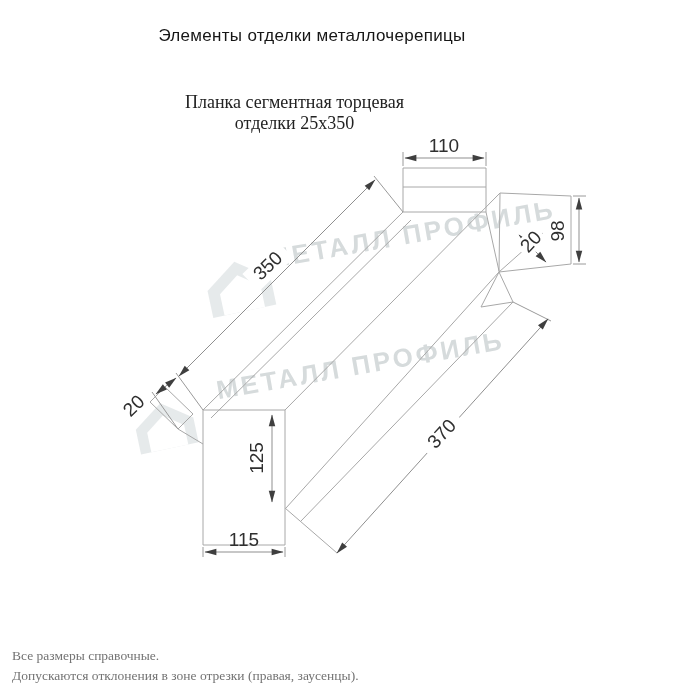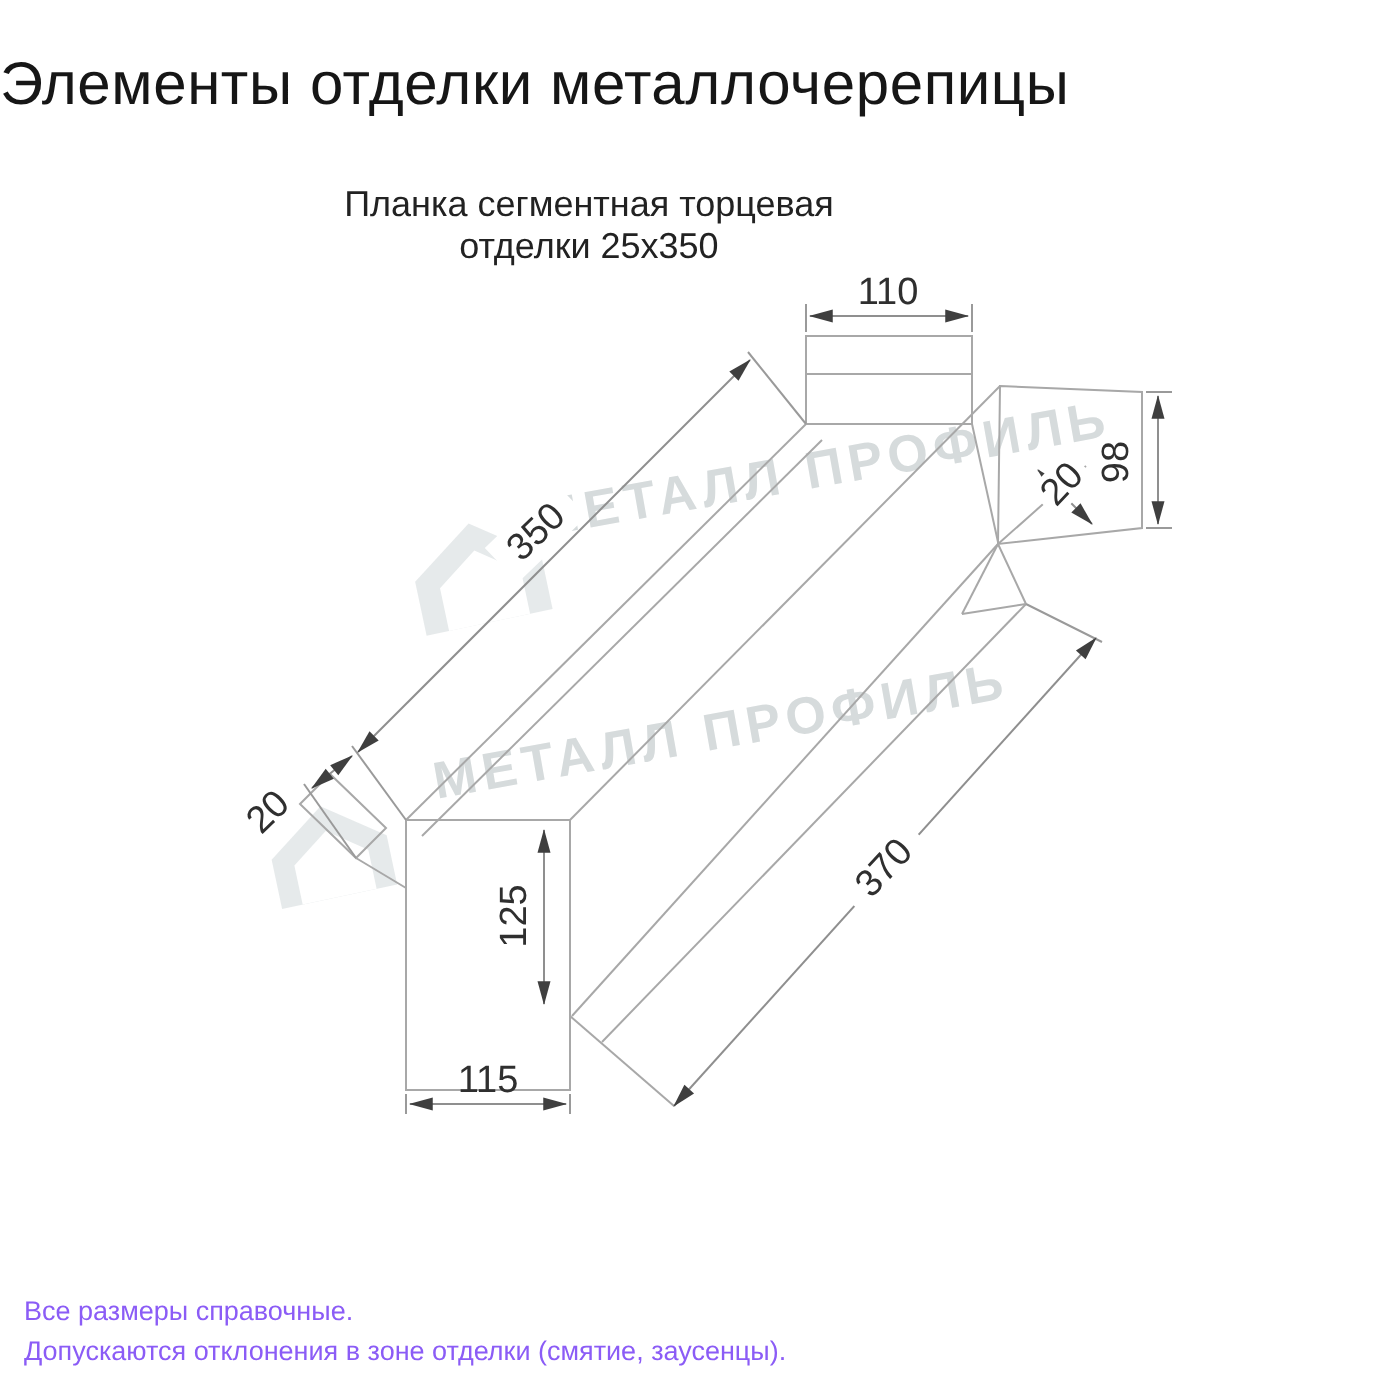--- a/index.html
+++ b/index.html
@@ -1,22 +1,22 @@
 <!DOCTYPE html>
 <html><head>
 <meta charset="utf-8">
 <style>
   html,body{margin:0;padding:0;background:#ffffff;}
   body{width:700px;height:700px;position:relative;overflow:hidden;
        font-family:"Liberation Sans",sans-serif;color:#1c1c1c;}
-  .page-title{position:absolute;top:26px;left:0;width:624px;
-       font-size:30px;letter-spacing:.3px;color:#161616;}
+  .page-title{position:absolute;top:26px;left:0;width:624px;text-align:center;
+       font-size:17px;letter-spacing:.3px;color:#161616;}
   .subtitle{position:absolute;top:92px;left:0;width:589px;text-align:center;
-       font-size:18px;line-height:21px;color:#222;}
-  .footnotes{position:absolute;left:12px;top:646px;font-size:13.5px;line-height:19.5px;color:#8b5cf6;}
+       font-size:18px;line-height:21px;color:#222;font-family:Liberation Serif, serif;}
+  .footnotes{position:absolute;left:12px;top:646px;font-size:13.5px;line-height:19.5px;color:#737373;font-family:Liberation Serif, serif;}
   svg{position:absolute;left:0;top:0;}
   .part{stroke:#a8a8a8;stroke-width:1;fill:none;}
   .dimline{stroke:#8f8f8f;stroke-width:1;fill:none;}
   .extline{stroke:#9a9a9a;stroke-width:1;fill:none;}
   .dimtext{font-family:"Liberation Sans",sans-serif;font-size:19px;fill:#2f2f2f;}
   .wmtext{font-family:"Liberation Sans",sans-serif;font-weight:bold;font-size:26px;
           letter-spacing:3px;fill:#d6dbdc;}
   .wmfill{fill:rgba(214,220,221,0.6);}
   .wmhole{fill:#ffffff;}
   .bgpad{fill:#ffffff;}
@@ -142,14 +142,14 @@
     <line class="dimline" x1="337" y1="553" x2="548" y2="319" marker-start="url(#mS)" marker-end="url(#mE)"></line>
     <g transform="translate(442,434) rotate(-47)">
       <rect class="bgpad" x="-24" y="-12" width="48" height="24"></rect>
       <text class="dimtext" text-anchor="middle" y="6">370</text>
     </g>
   </g>
 </svg>
 
 <div class="footnotes">
   <div>Все размеры справочные.</div>
-  <div>Допускаются отклонения в зоне отделки (смятие, заусенцы).</div>
+  <div>Допускаются отклонения в зоне отрезки (правая, заусенцы).</div>
 </div>
 
 </body></html>

